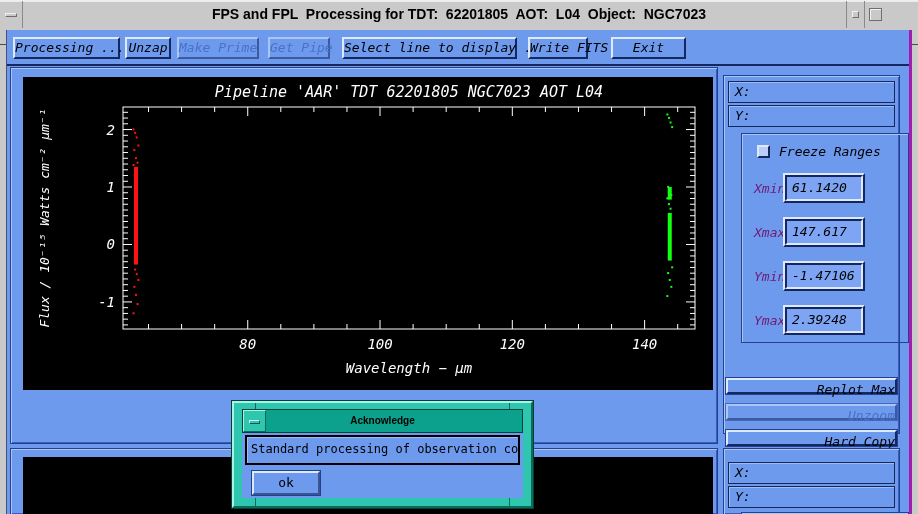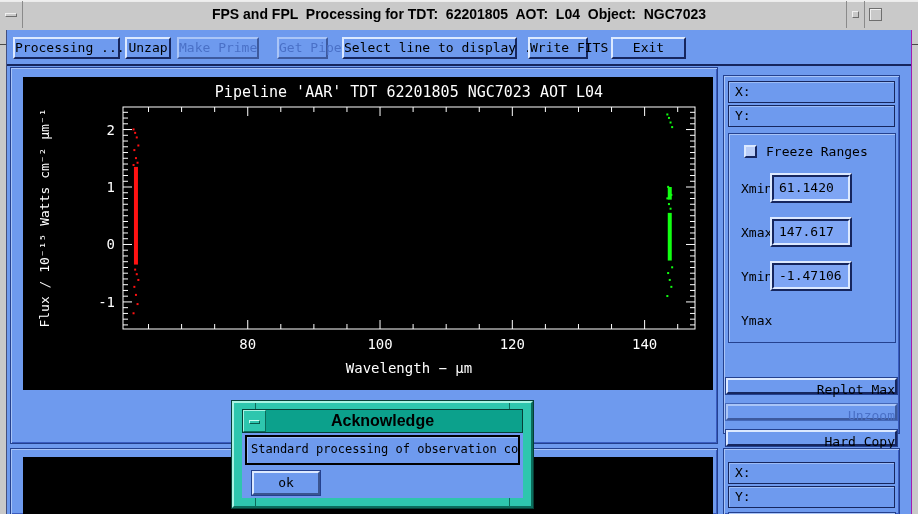--- a/index.html
+++ b/index.html
@@ -17,44 +17,44 @@
             font-family:"Liberation Sans",sans-serif;font-weight:bold;font-size:14px;color:#000;white-space:pre;}
   .tb-min{position:absolute;right:55px;top:0;width:17px;height:27px;border-left:1px solid #8a8a8a;}
   .dot{position:absolute;left:5px;top:10px;width:7px;height:7px;background:#c9c9c9;
        border-top:1px solid #f0f0f0;border-left:1px solid #f0f0f0;
        border-bottom:1px solid #6e6e6e;border-right:1px solid #6e6e6e;}
   .tb-max{position:absolute;right:31px;top:0;width:23px;height:27px;border-left:1px solid #8a8a8a;}
   .sq{position:absolute;left:4px;top:7px;width:13px;height:13px;background:#c9c9c9;
       border:1px solid #6e6e6e;box-shadow:inset 1px 1px 0 #f0f0f0;}
   
   .body{position:absolute;left:6px;right:6px;top:29px;bottom:0;background:#6e9aee;
-        border-left:1px solid #44507e;border-right:1px solid #a21caf;}
+        border-left:1px solid #44507e;border-right:3px solid #a21caf;font-style:italic;}
   .toolbar{position:absolute;left:0;right:0;top:0;height:36px;background:#6e9aee;
            border-bottom:2px solid #16265e;}
   .btn{position:absolute;top:7px;height:22px;background:#6e9aee;color:#000;
        font-size:13px;line-height:18px;text-align:center;white-space:pre;cursor:default;
        border-top:2px solid #dce9ff;border-left:2px solid #dce9ff;
        border-bottom:2px solid #16265e;border-right:2px solid #16265e;}
   .btn.disabled{color:#2d4fa8;opacity:0.55;}
   
   .panel{position:absolute;background:#6e9aee;border:1px solid #24418f;
          box-shadow:inset 1px 1px 0 #a9c4f7,inset -1px -1px 0 #3a5cc0;}
   .plot-black{position:absolute;background:#000;}
   
   .readout{position:absolute;left:4px;right:4px;height:22px;background:#6e9aee;color:#000;
            font-size:13px;line-height:20px;padding-left:6px;border:1px solid #16265e;
            box-shadow:inset 1px 1px 0 #9cbcf6;}
-  .group{position:absolute;border:1px solid #24418f;box-shadow:inset 1px 1px 0 #a9c4f7;}
+  .group{position:absolute;border:1px solid #24418f;box-shadow:inset 1px 1px 0 #a9c4f7;margin-left:13px;}
   .chk-row{position:absolute;left:15px;top:10px;height:16px;font-size:13px;color:#000;}
   .chk-box{position:absolute;left:0;top:1px;width:13px;height:13px;background:#b9cdf8;
            border-top:2px solid #dce9ff;border-left:2px solid #dce9ff;
            border-bottom:2px solid #16265e;border-right:2px solid #16265e;}
   .chk-label{position:absolute;left:22px;top:0;white-space:nowrap;}
   .row{position:absolute;left:0;width:100%;height:30px;}
-  .row-label{position:absolute;left:12px;top:8px;font-size:13px;color:#000000;}
+  .row-label{position:absolute;left:12px;top:8px;font-size:13px;color:#701a75;}
   .input-shell{position:absolute;left:41px;top:0;width:82px;height:30px;
                border-top:2px solid #dce9ff;border-left:2px solid #dce9ff;
                border-bottom:2px solid #16265e;border-right:2px solid #16265e;}
   .input{position:absolute;inset:0;background:#7ea5f4;color:#000;font-size:13px;line-height:22px;
          padding-left:5px;border-top:2px solid #16265e;border-left:2px solid #16265e;
          border-bottom:2px solid #dce9ff;border-right:2px solid #dce9ff;white-space:nowrap;overflow:hidden;}
   .wide-btn{position:absolute;left:2px;right:2px;height:16px;background:#6e9aee;color:#000;
             font-size:13px;text-align:right;line-height:20px;
             border-top:2px solid #dce9ff;border-left:2px solid #dce9ff;
             border-bottom:2px solid #16265e;border-right:2px solid #16265e;
@@ -69,21 +69,21 @@
   .notch-b{position:absolute;bottom:0;width:1px;height:8px;background:#0b6b5b;}
   .dlg-titlebar{position:absolute;left:8px;right:8px;top:6px;height:24px;background:#0ca18c;
                 border:1px solid #063f36;}
   .dlg-menu{position:absolute;left:0;top:0;width:23px;height:22px;background:#2ec6ae;
             border-top:1px solid #a8f3e3;border-left:1px solid #a8f3e3;
             border-bottom:1px solid #0b6b5b;border-right:1px solid #0b6b5b;}
   .dash-teal{position:absolute;left:5px;top:9px;width:11px;height:4px;background:#2ec6ae;
              border-top:1px solid #c8fff2;border-left:1px solid #c8fff2;
              border-bottom:1px solid #075a4c;border-right:1px solid #075a4c;}
   .dlg-title{position:absolute;left:0;right:0;top:0;height:16px;line-height:22px;text-align:center;
-             font-family:"Liberation Sans",sans-serif;font-weight:bold;font-size:16px;color:#000;}
+             font-family:"Liberation Sans",sans-serif;font-weight:bold;font-size:10px;color:#000;}
   .dlg-content{position:absolute;left:8px;right:8px;top:30px;bottom:8px;background:#6e9aee;}
   .dlg-msg{position:absolute;left:3px;right:3px;top:2px;height:30px;background:#6e9aee;color:#000;
            border:2px solid #000;box-shadow:inset 1px 1px 0 #9cbcf6;
            font-size:12px;line-height:25px;padding-left:4px;white-space:nowrap;overflow:hidden;}
   .dlg-ok{position:absolute;left:10px;top:38px;width:68px;height:24px;background:#6e9aee;color:#000;
           font-size:13px;text-align:center;line-height:20px;cursor:default;
           border-top:2px solid #dce9ff;border-left:2px solid #dce9ff;
           border-bottom:2px solid #3a5490;border-right:2px solid #3a5490;
           box-shadow:0 0 0 1px #24418f;}
 </style>
@@ -104,21 +104,21 @@
       <span class="sq"></span>
     </div>
   </div>
 
   <div class="body">
 
     <div class="toolbar">
       <div class="btn" style="left:6px;width:107px">Processing ...</div>
       <div class="btn" style="left:118px;width:46px">Unzap</div>
       <div class="btn disabled" style="left:170px;width:82px">Make Prime</div>
-      <div class="btn disabled" style="left:270px;width:51px">Get Pipe</div>
+      <div class="btn disabled" style="left:261px;width:62px">Get Pipe</div>
       <div class="btn" style="left:335px;width:175px">Select line to display ...</div>
       <div class="btn" style="left:521px;width:60px">Write FITS</div>
       <div class="btn" style="left:604px;width:75px">Exit</div>
     </div>
 
     <div class="panel" style="left:3px;top:37px;width:708px;height:377px">
       <div class="plot-black" id="plot1" style="left:12px;top:9px;width:690px;height:313px"><svg viewBox="0 0 690 313" width="100%" height="100%">
             <rect x="100" y="30" width="572" height="222" fill="none" stroke="#ffffff" stroke-width="1"></rect>
             <line x1="125.51923677363398" y1="252" x2="125.51923677363398" y2="247" stroke="#ffffff" stroke-width="1"></line>
             <line x1="125.51923677363398" y1="30" x2="125.51923677363398" y2="35" stroke="#ffffff" stroke-width="1"></line>
@@ -299,20 +299,23 @@
           </span>
         </div>
         <div class="row" style="top:127px">
           <span class="row-label">Ymin</span>
           <span class="input-shell">
             <span class="input">-1.47106</span>
           </span>
         </div>
         <div class="row" style="top:171px">
           <span class="row-label">Ymax</span>
+          <span class="input-shell">
+            <span class="input">2.39248</span>
+          </span>
         </div>
       </div>
 
       <div class="wide-btn" style="top:274px">Replot Max</div>
       <div class="wide-btn" style="top:326px">Hard Copy</div>
       <div class="wide-btn disabled" style="top:300px">Unzoom</div>
     </div>
 
     <div class="panel" style="left:3px;top:418px;width:708px;height:67px">
       <div class="plot-black" style="left:12px;top:8px;width:690px;bottom:0"></div>

